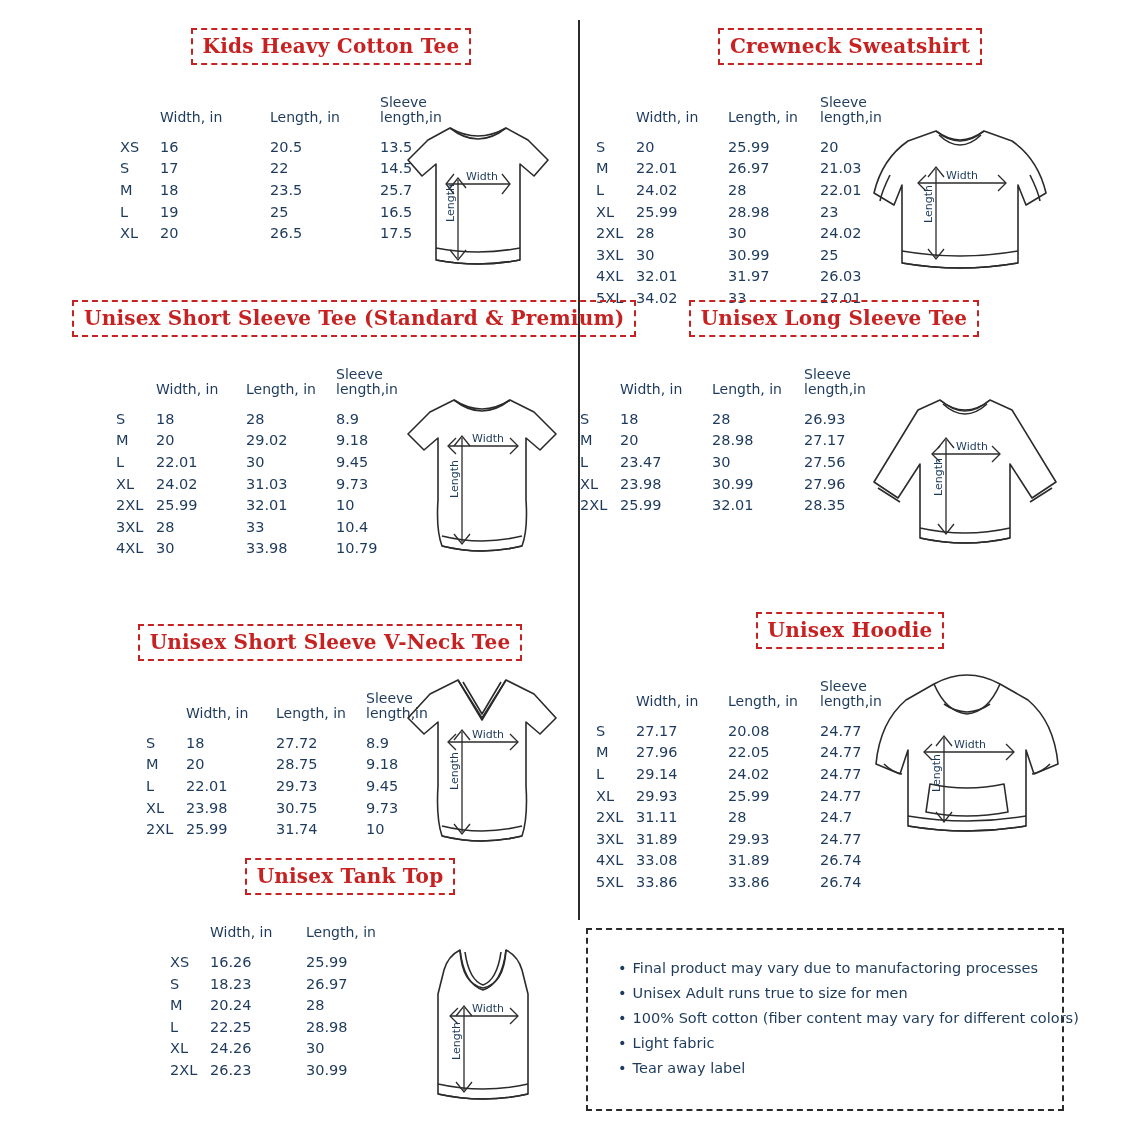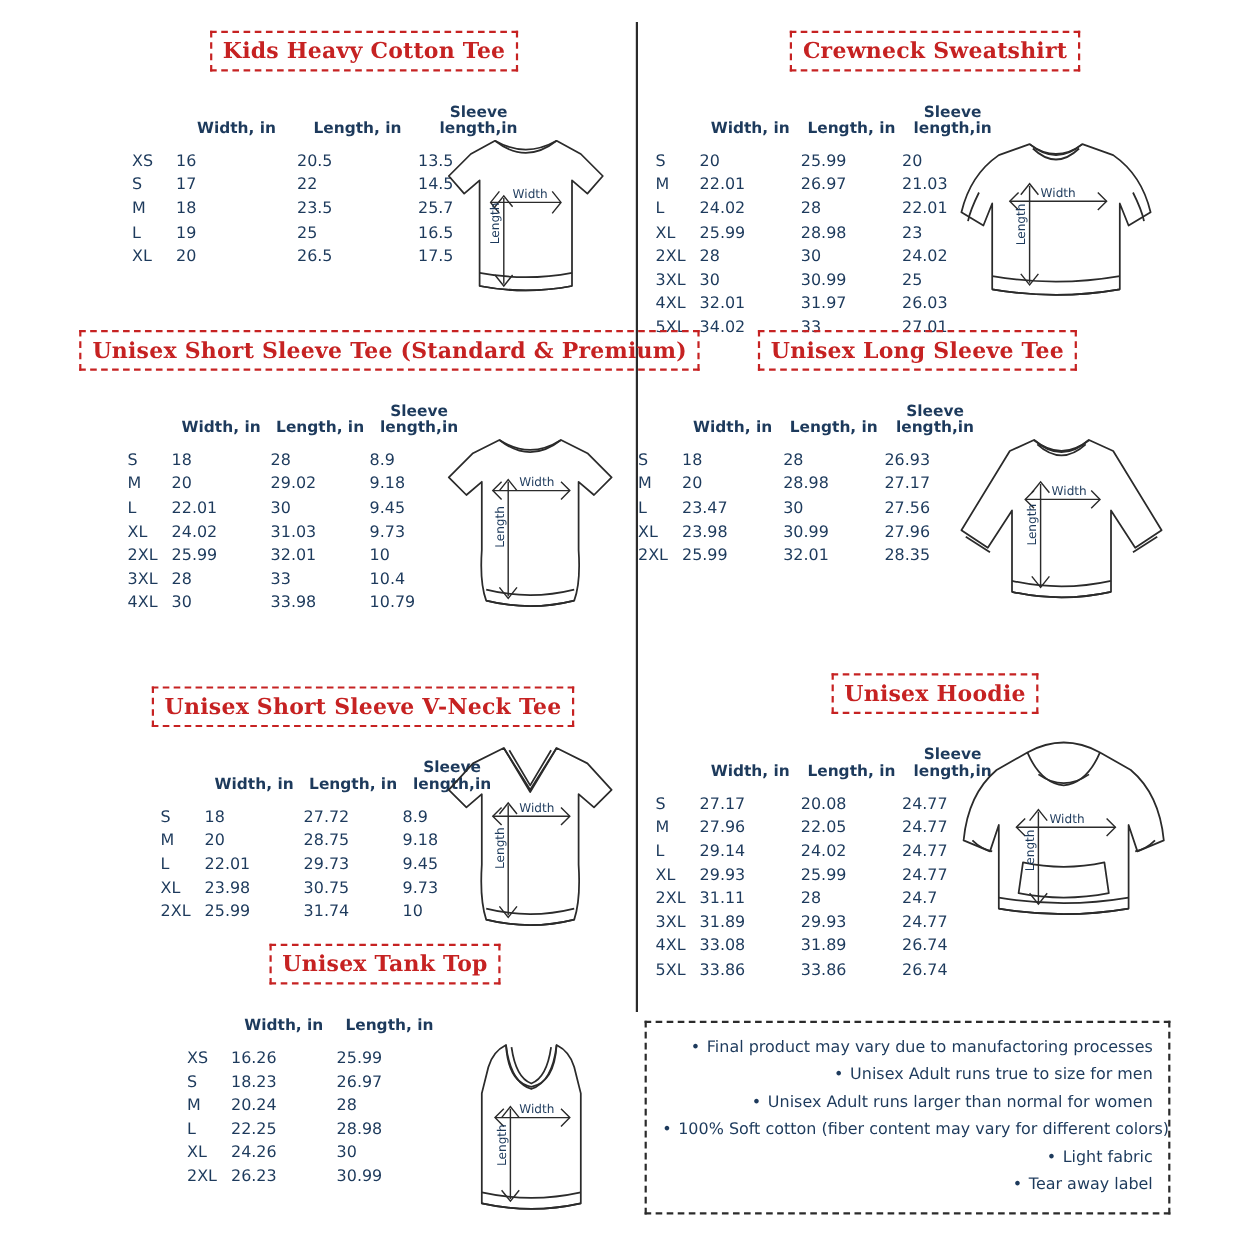--- a/index.html
+++ b/index.html
@@ -45,22 +45,22 @@
   }
   .title-wrap {
     text-align: center;
   }
   table.sizes {
     border-collapse: collapse;
     font-size: 14.5px;
     color: #1d3a5c;
   }
   table.sizes th {
-    font-weight: bold;
-    text-align: center;
+    font-weight: normal;
+    text-align: left;
     padding: 0 0 12px 0;
     font-size: 14px;
     line-height: 1.05;
     vertical-align: bottom;
   }
   table.sizes td {
     padding: 1.5px 0;
     line-height: 1.28;
     white-space: nowrap;
   }
@@ -71,24 +71,23 @@
     position: absolute;
   }
   .figure svg { display: block; }
   .notes {
     position: absolute;
     border: 2px dashed #2b2b2b;
     padding: 10px 14px 12px 14px;
     box-sizing: border-box;
   }
   .notes ul {
-    margin: 0;
+    margin: 16px;
     padding: 0;
     list-style: none;
-    text-align: right;
   }
   .notes li {
     font-size: 14.5px;
     line-height: 1.72;
     color: #1d3a5c;
     white-space: nowrap;
   }
   .notes li:before {
     content: "\2022";
     margin-right: 6px;
@@ -663,20 +662,19 @@
       </g>
       <text class="lbl" x="64" y="76">Width</text>
       <text class="lbl" x="52" y="124" transform="rotate(-90 52 124)">Length</text>
     </svg>
   </div>
 
   <div class="notes" style="left:586px; top:928px; width:478px;">
     <ul>
       <li>Final product may vary due to manufactoring processes</li>
       <li>Unisex Adult runs true to size for men</li>
-      <li>Unisex Adult runs larger than normal for women</li>
       <li>100% Soft cotton (fiber content may vary for different colors)</li>
       <li>Light fabric</li>
       <li>Tear away label</li>
     </ul>
   </div>
 
 </div>
 
 </body></html>

